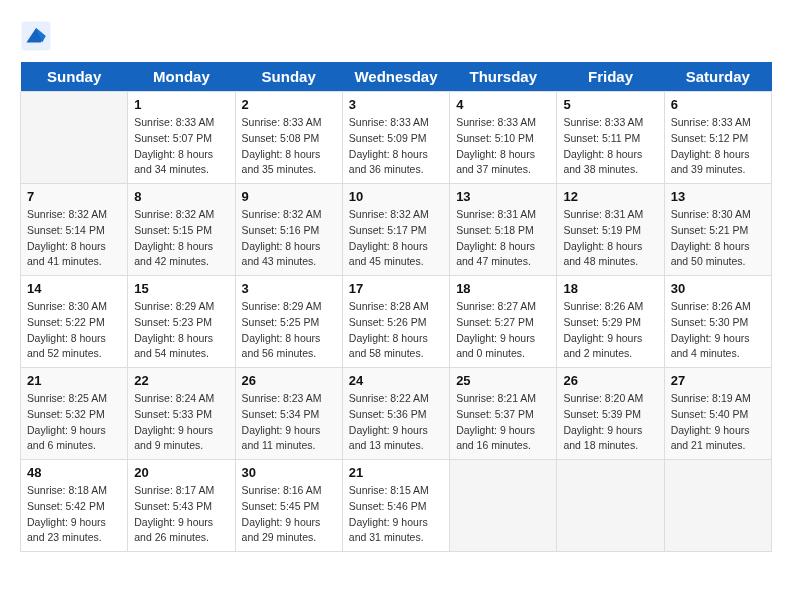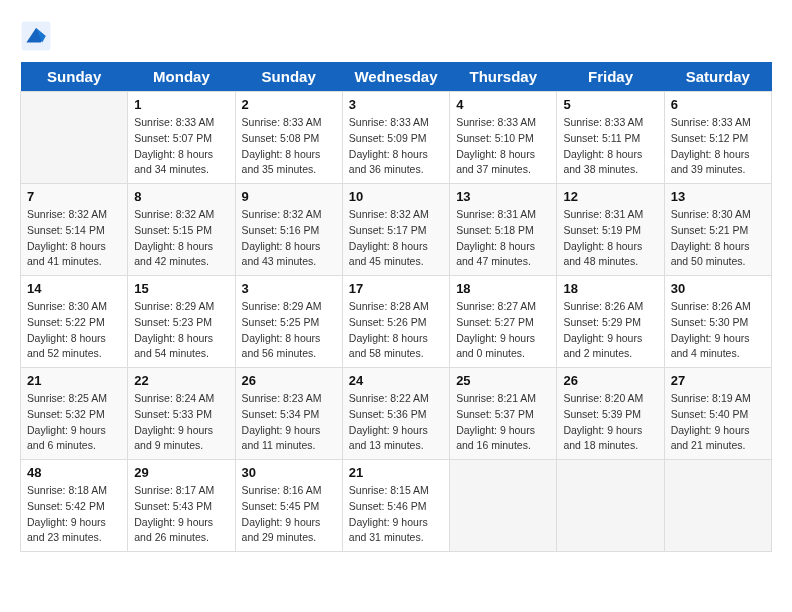--- a/index.html
+++ b/index.html
@@ -235,21 +235,21 @@
           <div class="day-number">27</div>
           <div class="day-info">Sunrise: 8:19 AM<br>Sunset: 5:40 PM<br>Daylight: 9 hours and 21 minutes.</div>
         </td>
       </tr>
       <tr>
         <td>
           <div class="day-number">48</div>
           <div class="day-info">Sunrise: 8:18 AM<br>Sunset: 5:42 PM<br>Daylight: 9 hours and 23 minutes.</div>
         </td>
         <td>
-          <div class="day-number">29</div>
+          <div class="day-number">20</div>
           <div class="day-info">Sunrise: 8:17 AM<br>Sunset: 5:43 PM<br>Daylight: 9 hours and 26 minutes.</div>
         </td>
         <td>
           <div class="day-number">30</div>
           <div class="day-info">Sunrise: 8:16 AM<br>Sunset: 5:45 PM<br>Daylight: 9 hours and 29 minutes.</div>
         </td>
         <td>
           <div class="day-number">21</div>
           <div class="day-info">Sunrise: 8:15 AM<br>Sunset: 5:46 PM<br>Daylight: 9 hours and 31 minutes.</div>
         </td>

